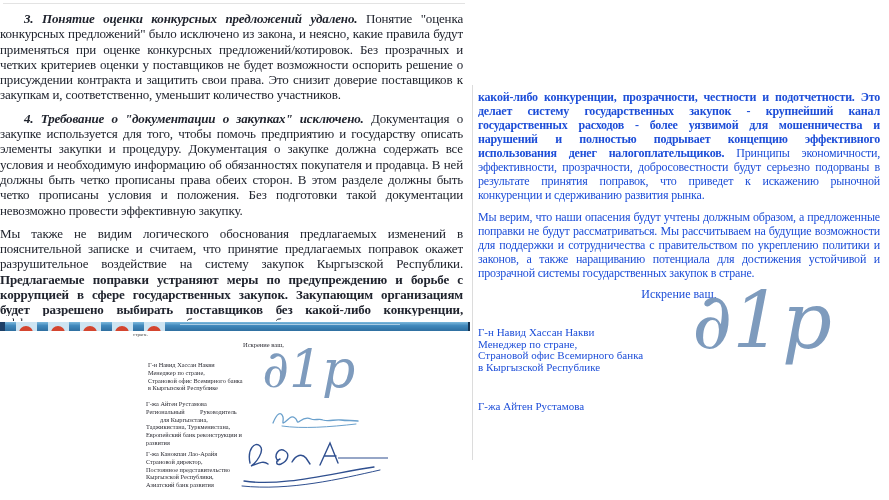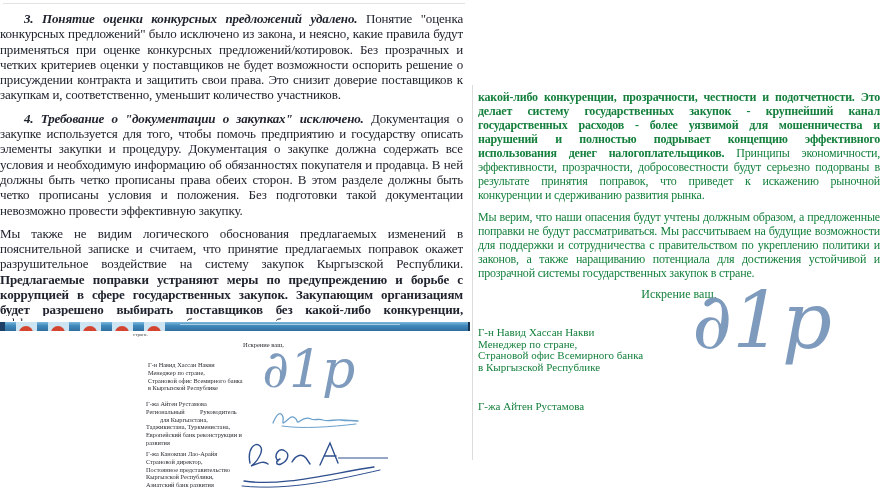--- a/index.html
+++ b/index.html
@@ -44,21 +44,21 @@
   .watermark{font-style:italic;color:#7e9bbd;font-family:"DejaVu Serif","Liberation Serif",serif;line-height:1;}
   .wm-left{position:absolute;left:262px;top:12px;font-size:52px;}
 
   .sig{position:absolute;}
   .sig svg{display:block;}
 
   
   .page-right{position:absolute;left:470px;top:0;width:419px;height:500px;background:#fff;}
   .page2-left-edge{position:absolute;left:2px;top:85px;width:1px;height:375px;background:#dcdcdc;}
   .pr-text{position:absolute;left:8px;top:90px;width:402px;font-size:12px;line-height:14px;
-           text-align:justify;letter-spacing:-0.2px;color:#15803d;}
+           text-align:justify;letter-spacing:-0.2px;color:#1d4ed8;}
   .pr-text p{margin:0;}
   .pr-p2{margin-top:8px !important;}
   .pr-closing{margin-top:7px !important;text-align:center;letter-spacing:0;}
   .pr-wb{margin-top:26px !important;font-size:11px;line-height:11.6px;text-align:left;letter-spacing:0;}
   .pr-second{margin-top:26px !important;font-size:11px;text-align:left;letter-spacing:0;}
   .wm-right{position:absolute;left:222px;top:282px;font-size:78px;}
 </style>
 </head>
 <body>
 

